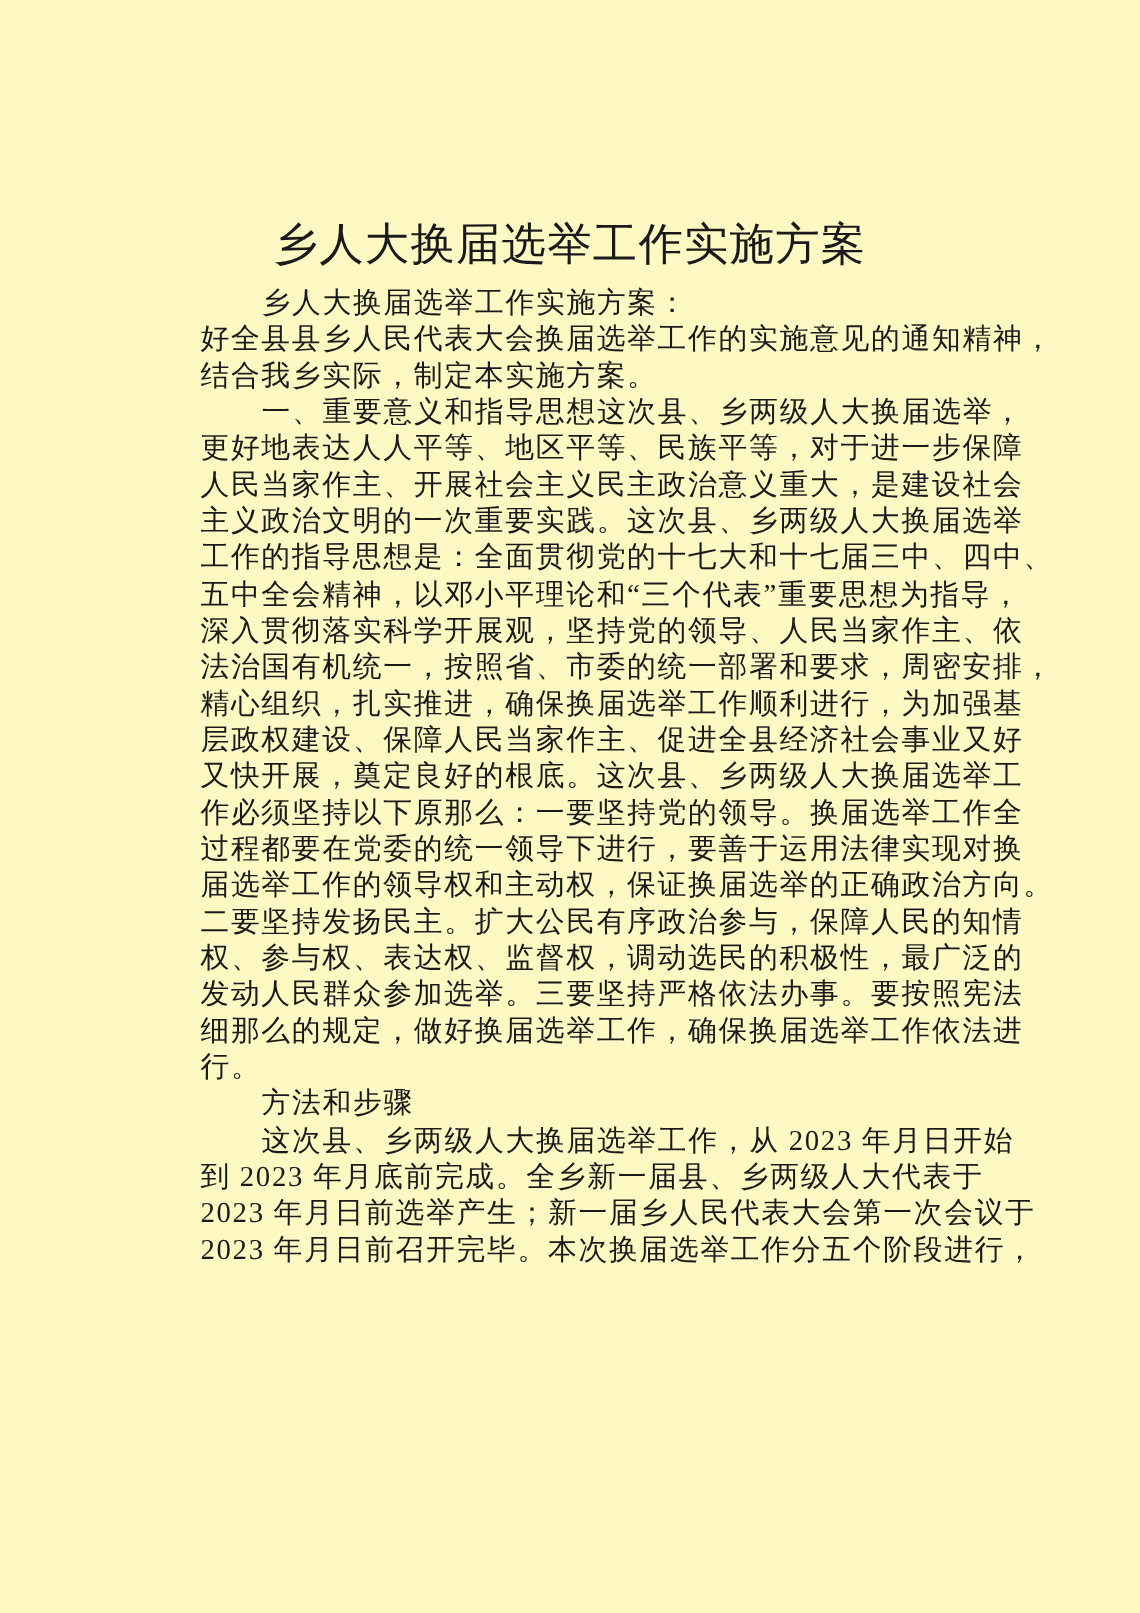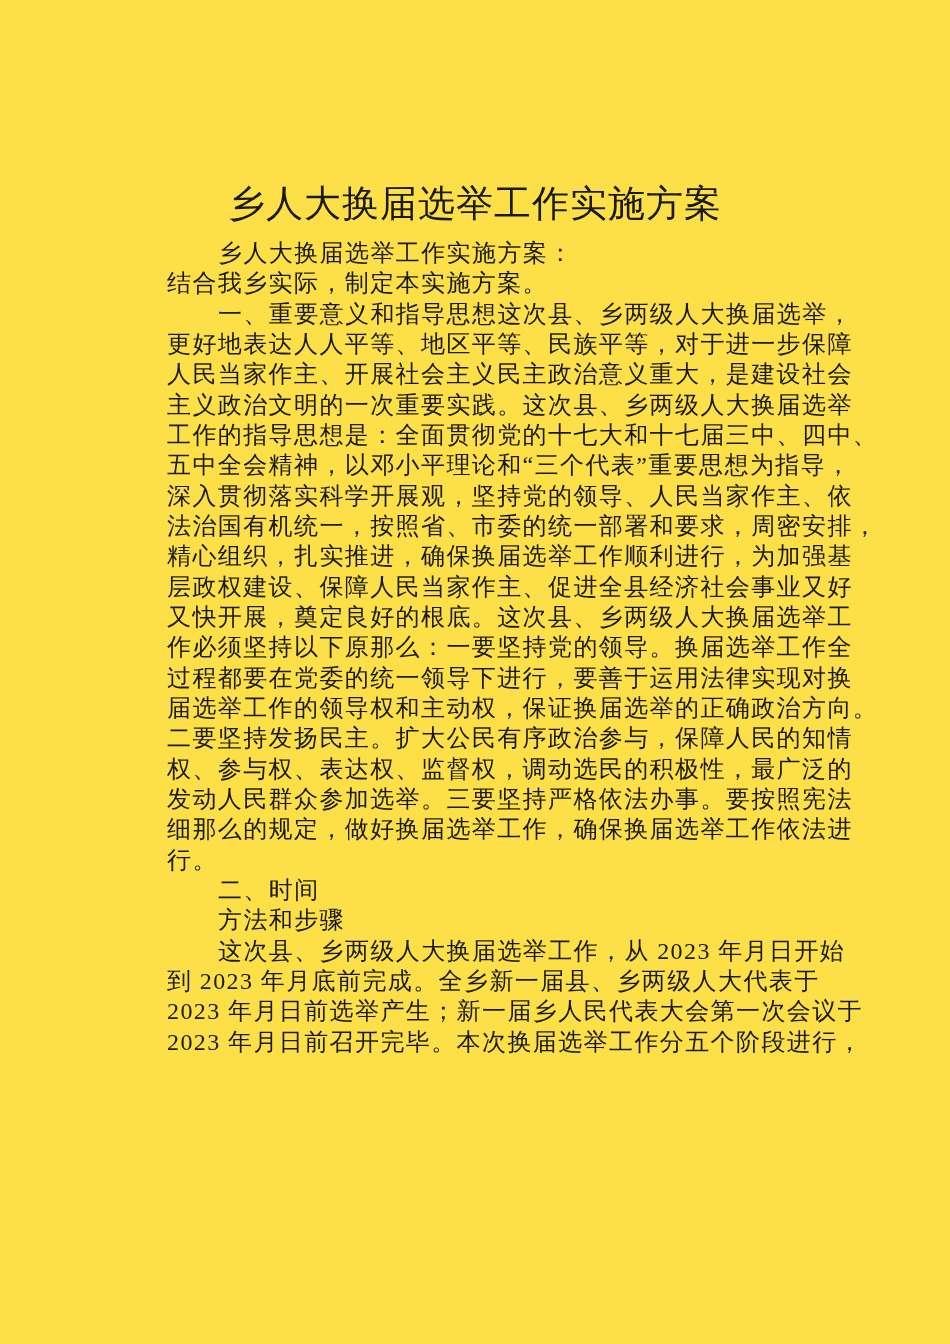--- a/index.html
+++ b/index.html
@@ -4,21 +4,21 @@
 <style>
   html, body {
     margin: 0;
     padding: 0;
     background: #ffffff;
   }
   .page {
     position: relative;
     width: 950px;
     height: 1344px;
-    background: #fde047;
+    background: #fef9c3;
     overflow: hidden;
     font-family: "Liberation Serif", "DejaVu Serif", serif;
     color: #1a1a1a;
   }
   .doc-title {
     position: absolute;
     top: 179px;
     left: 0;
     width: 100%;
     margin: 0;
@@ -45,40 +45,40 @@
     padding-left: 51px; 
   }
 </style>
 </head>
 <body>
 
 <div class="page">
   <h1 class="doc-title">乡人大换届选举工作实施方案</h1>
   <div class="doc-body" id="doc-body">
       <div class="text-line indent">乡人大换届选举工作实施方案：</div>
+      <div class="text-line">好全县县乡人民代表大会换届选举工作的实施意见的通知精神，</div>
       <div class="text-line">结合我乡实际，制定本实施方案。</div>
       <div class="text-line indent">一、重要意义和指导思想这次县、乡两级人大换届选举，</div>
       <div class="text-line">更好地表达人人平等、地区平等、民族平等，对于进一步保障</div>
       <div class="text-line">人民当家作主、开展社会主义民主政治意义重大，是建设社会</div>
       <div class="text-line">主义政治文明的一次重要实践。这次县、乡两级人大换届选举</div>
       <div class="text-line">工作的指导思想是：全面贯彻党的十七大和十七届三中、四中、</div>
       <div class="text-line">五中全会精神，以邓小平理论和“三个代表”重要思想为指导，</div>
       <div class="text-line">深入贯彻落实科学开展观，坚持党的领导、人民当家作主、依</div>
       <div class="text-line">法治国有机统一，按照省、市委的统一部署和要求，周密安排，</div>
       <div class="text-line">精心组织，扎实推进，确保换届选举工作顺利进行，为加强基</div>
       <div class="text-line">层政权建设、保障人民当家作主、促进全县经济社会事业又好</div>
       <div class="text-line">又快开展，奠定良好的根底。这次县、乡两级人大换届选举工</div>
       <div class="text-line">作必须坚持以下原那么：一要坚持党的领导。换届选举工作全</div>
       <div class="text-line">过程都要在党委的统一领导下进行，要善于运用法律实现对换</div>
       <div class="text-line">届选举工作的领导权和主动权，保证换届选举的正确政治方向。</div>
       <div class="text-line">二要坚持发扬民主。扩大公民有序政治参与，保障人民的知情</div>
       <div class="text-line">权、参与权、表达权、监督权，调动选民的积极性，最广泛的</div>
       <div class="text-line">发动人民群众参加选举。三要坚持严格依法办事。要按照宪法</div>
       <div class="text-line">细那么的规定，做好换届选举工作，确保换届选举工作依法进</div>
       <div class="text-line">行。</div>
-      <div class="text-line indent">二、时间</div>
       <div class="text-line indent">方法和步骤</div>
       <div class="text-line indent">这次县、乡两级人大换届选举工作，从 2023 年月日开始</div>
       <div class="text-line">到 2023 年月底前完成。全乡新一届县、乡两级人大代表于</div>
       <div class="text-line">2023 年月日前选举产生；新一届乡人民代表大会第一次会议于</div>
       <div class="text-line">2023 年月日前召开完毕。本次换届选举工作分五个阶段进行，</div>
     </div>
 </div>
 
 </body></html>

